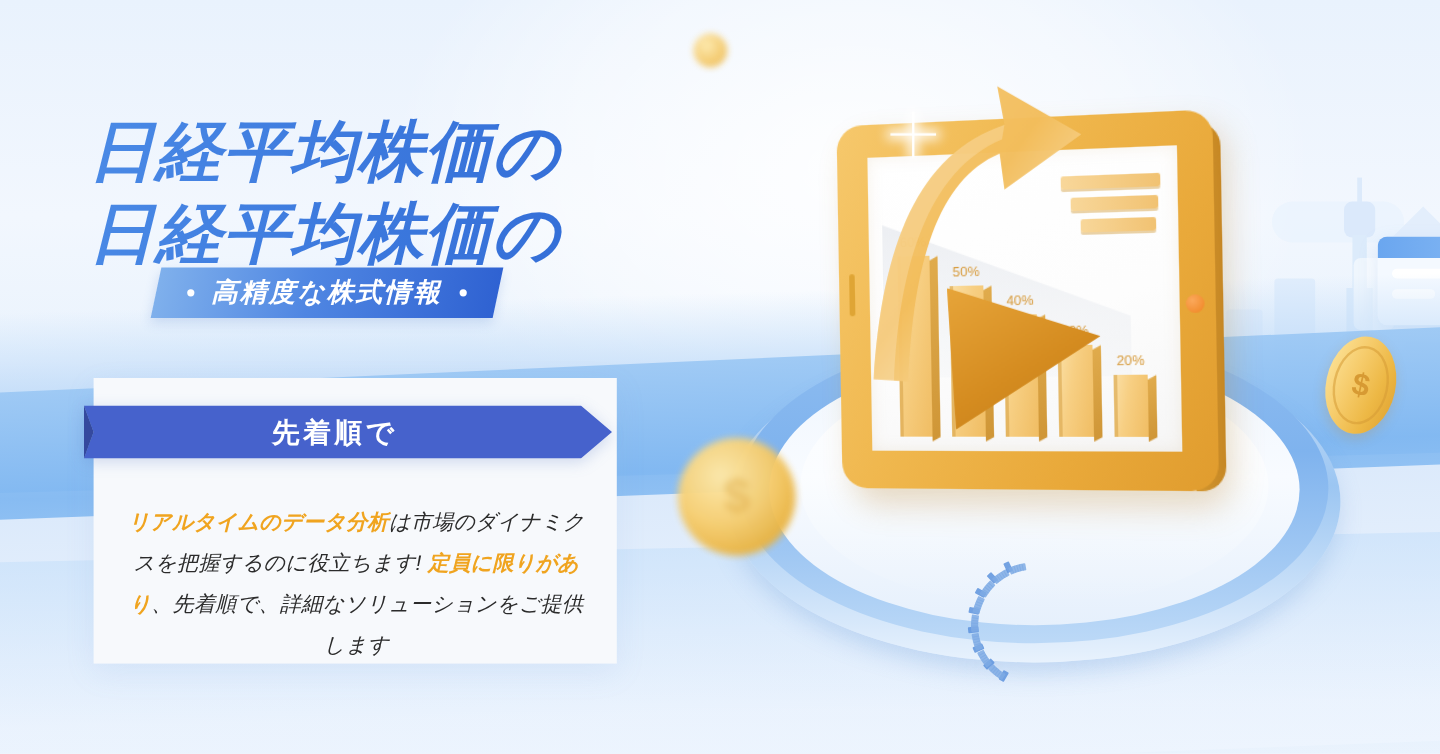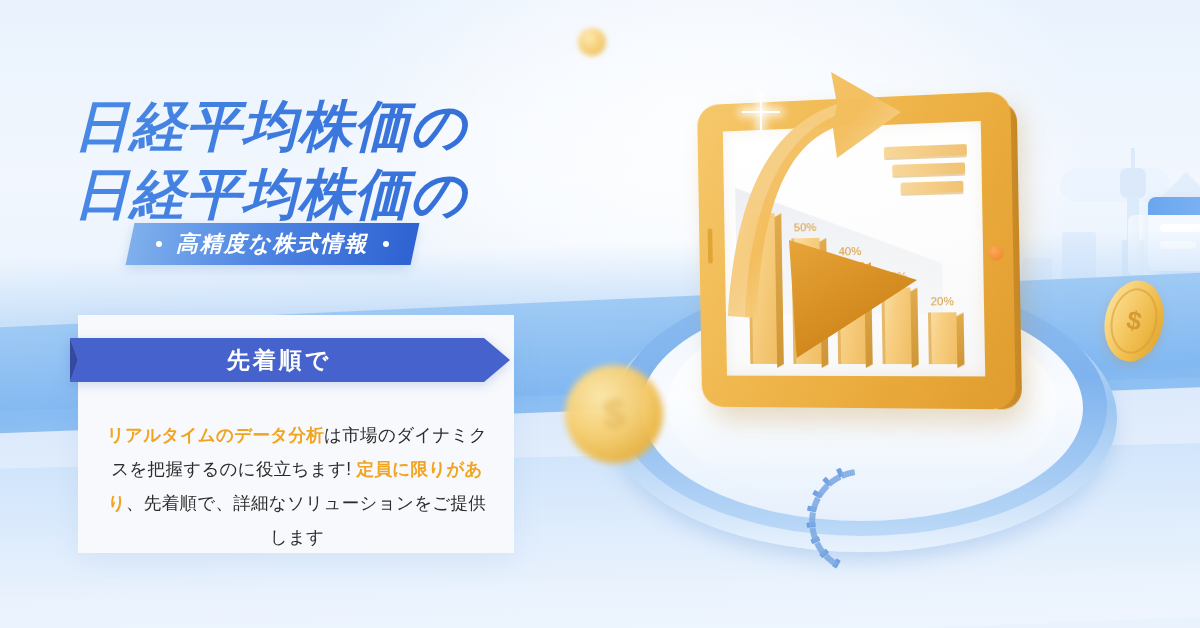--- a/index.html
+++ b/index.html
@@ -121,21 +121,21 @@
   .ribbon svg{display:block;}
   .ribbon-label{
     position:absolute;left:70px;top:338px;width:440px;height:44px;
     display:flex;align-items:center;justify-content:center;
     color:#ffffff;font-size:23px;font-weight:bold;letter-spacing:3px;
     padding-right:22px;box-sizing:border-box;
   }
   .body-copy{
     position:absolute;left:106px;top:400px;width:382px;
     text-align:center;
-    font-size:17.5px;line-height:34px;color:#2b2b2b;letter-spacing:.3px;
+    font-size:17.5px;line-height:34px;color:#2b2b2b;letter-spacing:.3px;font-style:italic;
   }
   .body-copy .hl{color:#f0a41f;font-weight:bold;}
 
   
   .illus{position:absolute;left:545px;top:40px;width:655px;height:540px;}
 
   .dial{
     position:absolute;left:62px;top:238px;width:510px;height:290px;
   }
   .dial-shadow{

